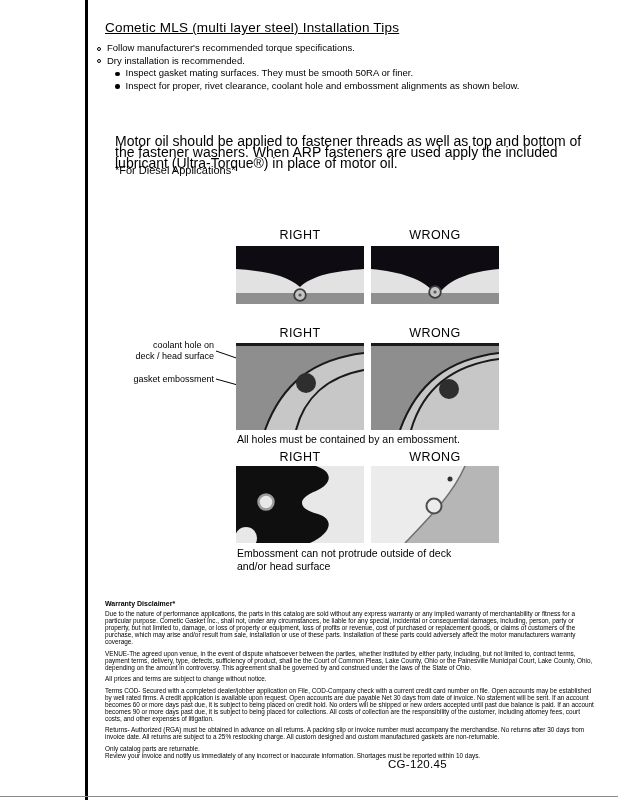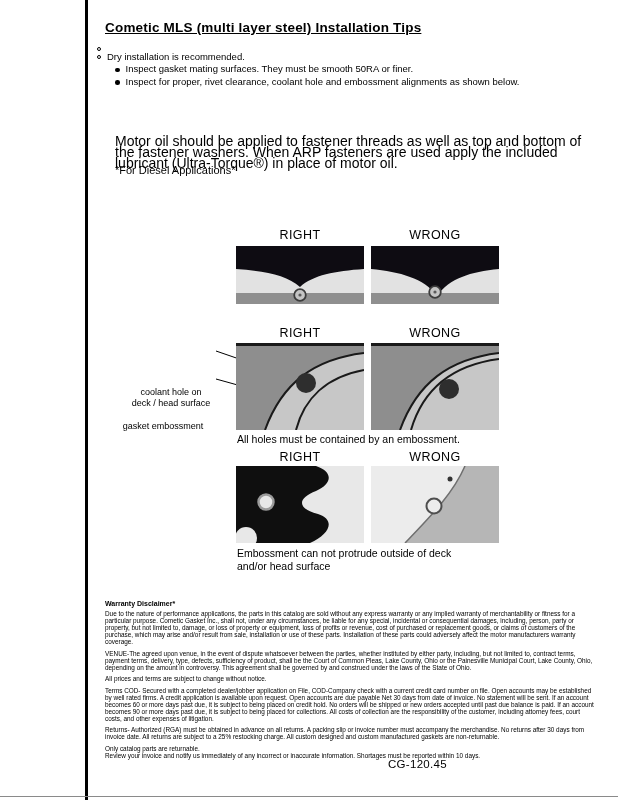--- a/index.html
+++ b/index.html
@@ -2,21 +2,21 @@
 <html><head>
 <meta charset="utf-8">
 <style>
   * { margin:0; padding:0; box-sizing:border-box; }
   body { background:#ffffff; font-family:"Liberation Sans", sans-serif; }
   .page { position:relative; width:618px; height:800px; background:#ffffff; color:#000; overflow:hidden; }
 
   .vline { position:absolute; left:85px; top:0; width:3px; height:100%; background:#000; }
   .hline-bottom { position:absolute; left:0; top:796px; width:100%; height:1px; background:#8a8a8a; }
 
-  .title { position:absolute; left:105px; top:20px; font-size:13.5px; font-weight:bold; text-decoration:underline; letter-spacing:0.2px; }
+  .title { position:absolute; left:105px; top:20px; font-size:13.5px; font-weight:normal; text-decoration:underline; letter-spacing:0.2px; }
 
   .bullets { position:absolute; left:97px; top:42px; width:492px; font-size:9.5px; line-height:12.5px; }
   .bullet-row { display:flex; }
   .bullet-row.sub { padding-left:18px; }
   .marker { flex:0 0 auto; margin:4.5px 6px 0 0; }
   .marker.hollow { width:4px; height:4px; border:1px solid #000; border-radius:50%; }
   .marker.filled { width:4.5px; height:4.5px; background:#000; border-radius:50%; }
 
   .diesel-heading { position:absolute; left:115px; top:116px; font-size:11px; font-weight:normal;margin-top:48px; }
   .body-para { position:absolute; left:115px; width:478px; font-size:14px; line-height:11px; }
@@ -30,21 +30,21 @@
   .figures { display:flex; justify-content:space-between; }
   .fig { width:128px; display:block; }
 
   .y-r1l { top:228px; } .y-r1f { top:246px; }
   .y-r2l { top:326px; } .y-r2f { top:343px; }
   .y-r3l { top:450px; } .y-r3f { top:466px; }
 
   .caption { position:absolute; left:237px; font-size:10.5px; line-height:12.5px; }
   .y-r1c { top:308px; } .y-r2c { top:433px; } .y-r3c { top:547px; }
 
-  .ann { position:absolute; text-align:center; font-size:9px; line-height:11px;margin-top:47px; }
+  .ann { position:absolute; text-align:right; font-size:9px; line-height:11px; }
   .ann1 { left:128px; top:340px; width:86px; }
   .ann2 { left:112px; top:374px; width:102px; }
 
   .leader { position:absolute; left:0; top:330px; pointer-events:none; }
 
   .legal { position:absolute; left:105px; top:600px; width:489px; }
   .legal h3 { font-size:7px; font-weight:bold; margin-bottom:3px; }
   .legal p { font-size:6.4px; line-height:7px; margin-bottom:4.5px; }
 
   .prewrap { white-space:pre-line; }
@@ -57,20 +57,21 @@
 <div class="page">
 
   <div class="vline"></div>
   <div class="hline-bottom"></div>
 
   <div class="title">Cometic MLS (multi layer steel) Installation Tips</div>
 
   <div class="bullets">
     <div class="bullet-row">
       <span class="marker hollow"></span>
+      <span>Follow manufacturer's recommended torque specifications.</span>
     </div>
     <div class="bullet-row">
       <span class="marker hollow"></span>
       <span>Dry installation is recommended.</span>
     </div>
     <div class="bullet-row sub">
       <span class="marker filled"></span>
       <span>Inspect gasket mating surfaces.  They must be smooth 50RA or finer.</span>
     </div>
     <div class="bullet-row sub">

